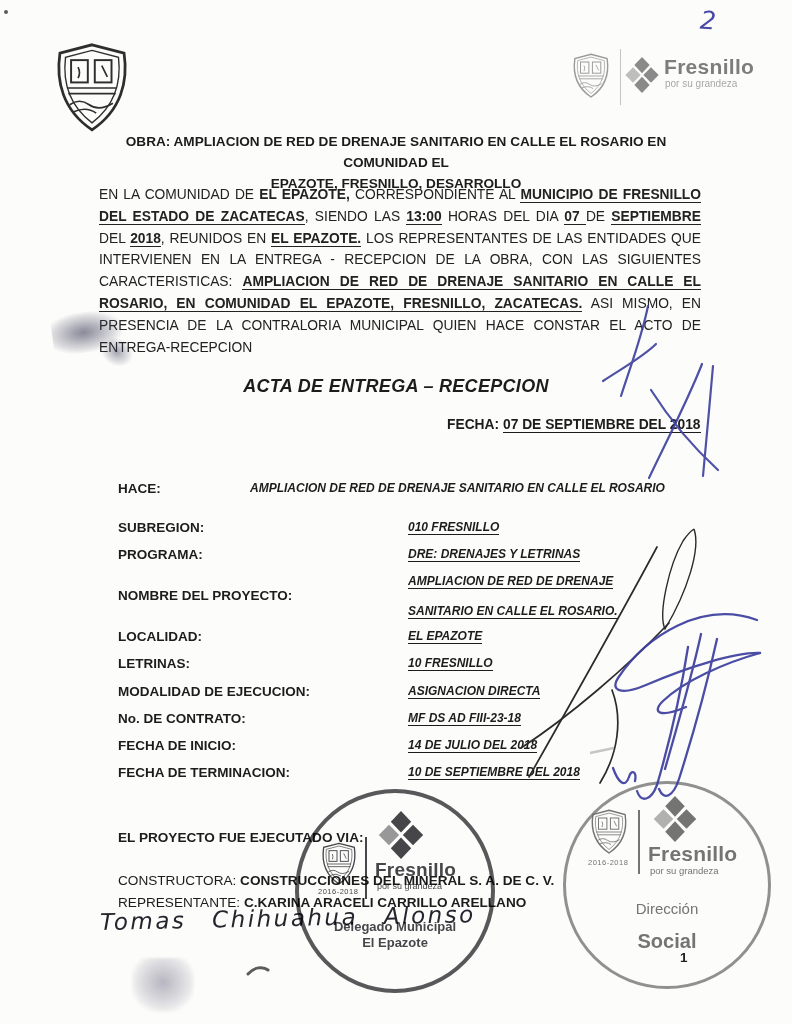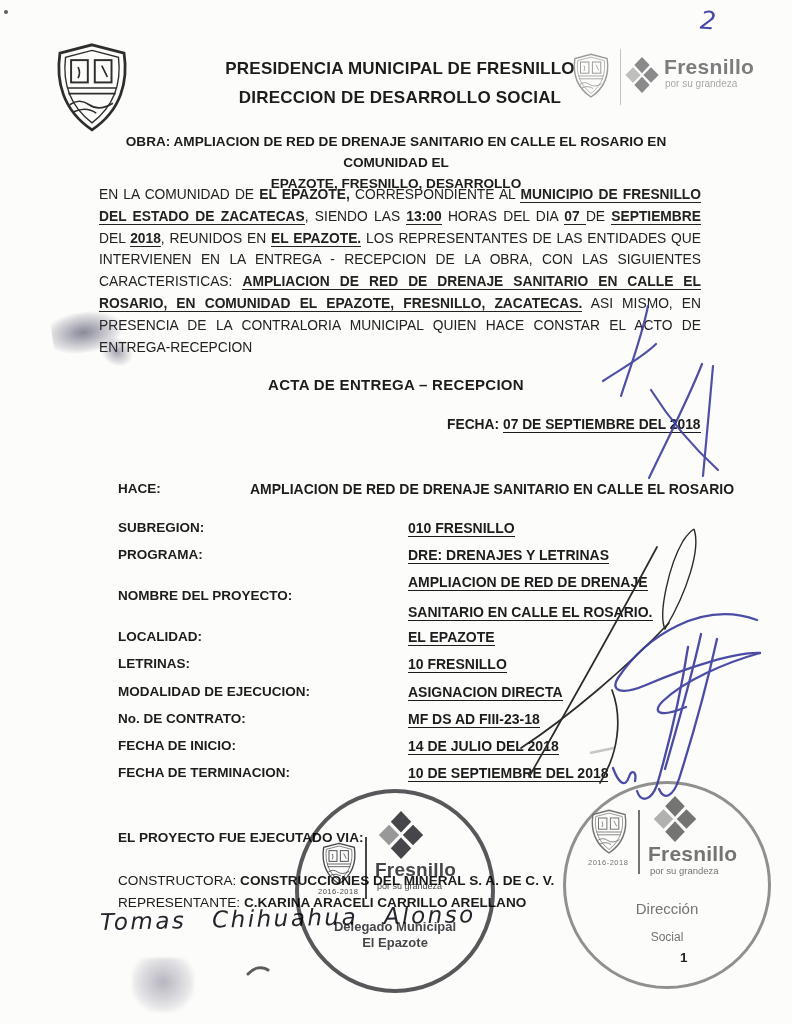--- a/index.html
+++ b/index.html
@@ -12,26 +12,26 @@
   .b { font-weight:bold; }
   .u { border-bottom:1.6px solid currentColor; }
 
   
   .doc-title { left:180px; top:54px; width:440px; font-size:17px; font-weight:bold; line-height:29px; text-align:center; letter-spacing:0.2px; }
   .obra-heading { left:105px; top:131px; width:582px; font-size:13.6px; font-weight:bold; line-height:21px; text-align:center; }
 
   
   .paragraph { left:99px; top:184px; width:602px; font-size:13.8px; line-height:21.8px; text-align:justify; color:#222; }
 
-  .acta-title { left:105px; top:376px; width:582px; text-align:center; font-size:15px; font-weight:bold; letter-spacing:0.3px; }
+  .acta-title { left:105px; top:376px; width:582px; text-align:center; font-size:18px; font-weight:bold; letter-spacing:0.3px;font-style:italic; }
   .fecha-line { left:447px; top:417px; font-size:13.8px; font-weight:bold; }
 
   
   .flabel { position:absolute; left:118px; font-size:13.5px; font-weight:bold; white-space:nowrap; }
-  .fvalue { position:absolute; left:408px; font-size:14px; font-weight:bold; white-space:nowrap; }
+  .fvalue { position:absolute; left:408px; font-size:12px; font-weight:bold; white-space:nowrap;font-style:italic; }
 
   
   .foot-line { font-size:13.6px; white-space:nowrap; }
   .handwriting {
     left:100px; top:905px; font-family:"DejaVu Sans", sans-serif; font-style:italic;
     font-size:23px; letter-spacing:2.5px; word-spacing:16px; color:#25252e;
     transform:rotate(-1.2deg); white-space:nowrap;
   }
   .hand-two { left:700px; top:6px; font-family:"DejaVu Sans", sans-serif; font-style:italic; font-size:25px; color:#4747a8; transform:rotate(4deg); }
   .page-num { left:680px; top:950px; font-size:13.5px; font-weight:bold; color:#222; }
@@ -83,24 +83,20 @@
       </symbol>
     </defs>
   </svg>
 
   <div class="abs hand-two">2</div>
 
   <svg class="abs" style="left:46px; top:42px; color:#2e2e2e;" width="92" height="92" viewBox="0 0 60 66">
     <use href="#crest-sym"></use>
   </svg>
 
-  <div class="abs doc-title">
-    <div>PRESIDENCIA MUNICIPAL DE FRESNILLO</div>
-    <div>DIRECCION DE DESARROLLO SOCIAL</div>
-  </div>
 
   <div class="abs brand-logo">
     <svg class="abs" style="left:2px; top:2px; color:#9a9a9a;" width="42" height="58" viewBox="0 0 60 66">
         <use href="#crest-sym"></use>
       </svg>
     <div class="divider"></div>
     <svg class="abs" style="left:56px; top:12px; color:#8a8a8a;" width="36" height="36" viewBox="0 0 40 40">
         <use href="#flower-sym"></use>
       </svg>
     <div class="brand-name">Fresnillo</div>
@@ -173,21 +169,21 @@
         <use href="#crest-sym"></use>
       </svg>
     <div class="s-years" style="left:22px; top:74px;">2016-2018</div>
     <div class="s-divider" style="left:72px; top:26px; height:64px;"></div>
     <svg class="abs" style="left:86px; top:12px;" width="46" height="46" viewBox="0 0 40 40">
         <use href="#flower-sym"></use>
       </svg>
     <div class="s-brand" style="left:82px; top:58px; font-size:21px;">Fresnillo</div>
     <div class="s-tag" style="left:84px; top:81px; font-size:9.5px;">por su grandeza</div>
     <div class="s-line" style="top:116px; font-size:15px; font-weight:normal;">Dirección</div>
-    <div class="s-line" style="top:146px; font-size:12px; font-weight:normal;">Social</div>
+    <div class="s-line" style="top:146px; font-size:20px; font-weight:bold;">Social</div>
   </div>
 
   <div class="abs page-num">1</div>
 
   <div class="smudge smudge-a"></div>
   <div class="smudge smudge-b"></div>
   <div class="smudge smudge-c"></div>
 
   <svg class="ink-overlay" width="792" height="1024" viewBox="0 0 792 1024">
 

